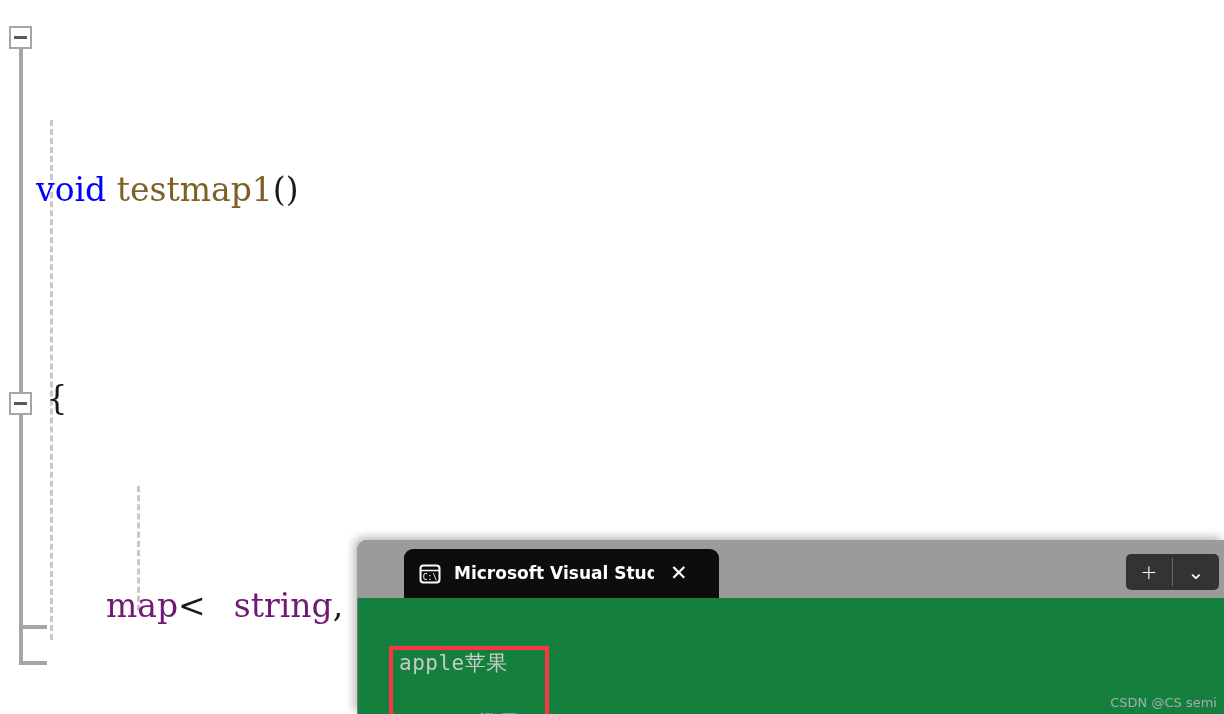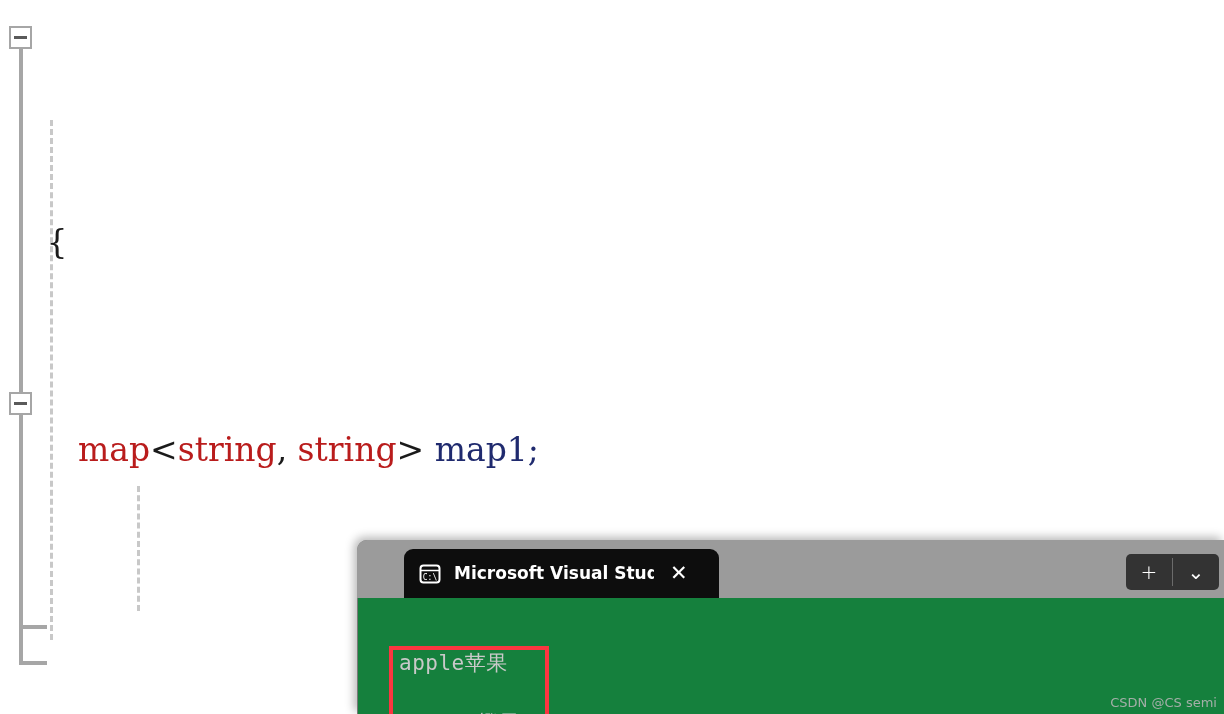--- a/index.html
+++ b/index.html
@@ -35,21 +35,21 @@
     letter-spacing: 0px;
   }
   .line {
     height: 52px;
     white-space: pre;
     padding-left: 36px;
   }
 
   
   .kw      { color: #0000ff; }
-  .type    { color: #b91c1c; }
+  .type    { color: #701a75; margin-left: 28px; }
   .fn      { color: #7d6023; }
   .var     { color: #1f2a6e; }
   .plain   { color: #1a1a1a; }
 
   
   .fold-box {
     position: absolute;
     width: 23px;
     height: 23px;
     border: 2px solid #a6a6a6;
@@ -216,20 +216,21 @@
     <div class="vline-end" style="left:19px; top:625px; width:28px;"></div>
 
     <div class="guide" style="left:50px; top:120px; height:520px;"></div>
     <div class="guide" style="left:137px; top:486px; height:125px;"></div>
 
     <div class="fold-box" style="left:9px; top:26px;"></div>
     <div class="fold-box" style="left:9px; top:392px;"></div>
 
     <div class="code">
 
+      <div class="line"><span class="kw">void</span> <span class="fn">testmap1</span><span class="plain">(</span><span class="plain">)</span></div>
 
       <div class="line"> <span class="plain">{</span></div>
 
       <div class="line">    <span class="type">map</span><span class="plain">&lt;</span><span class="type">string</span><span class="plain">, </span><span class="type">string</span><span class="plain">&gt;</span> <span class="var">map1</span><span class="var">;</span></div>
 
       
 
       
 
       

